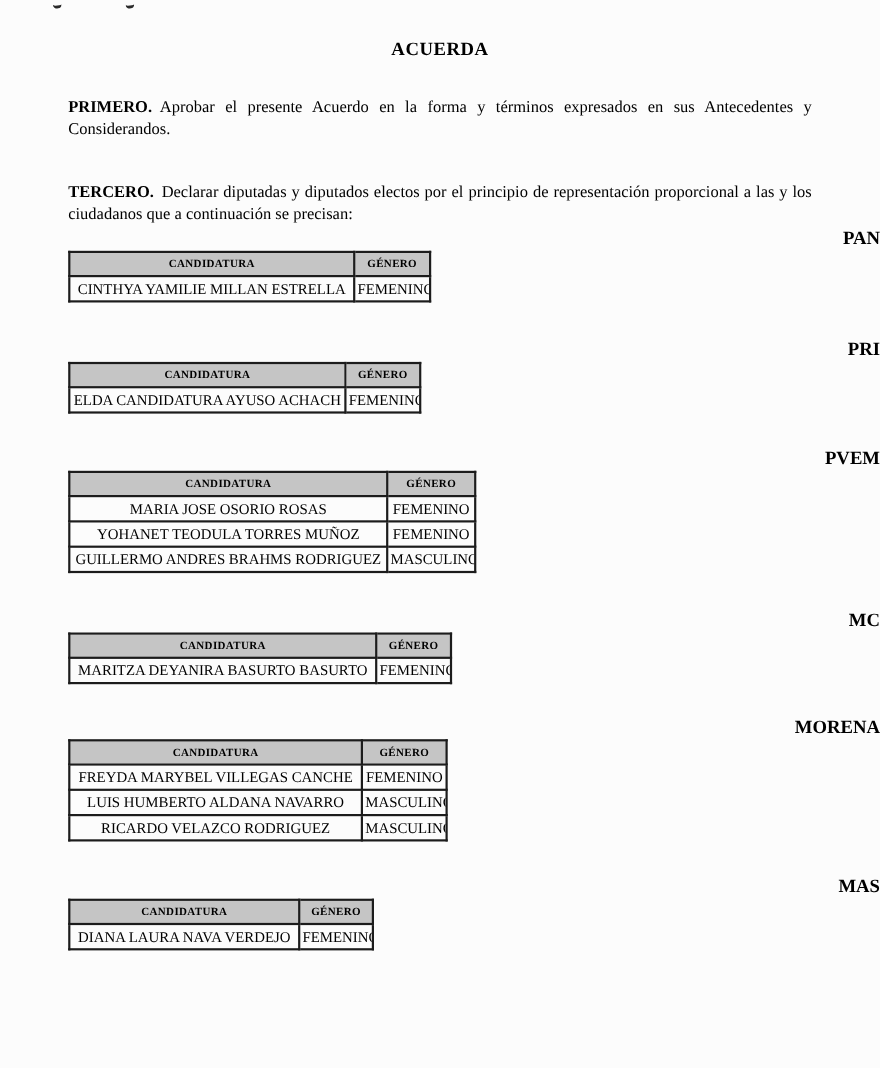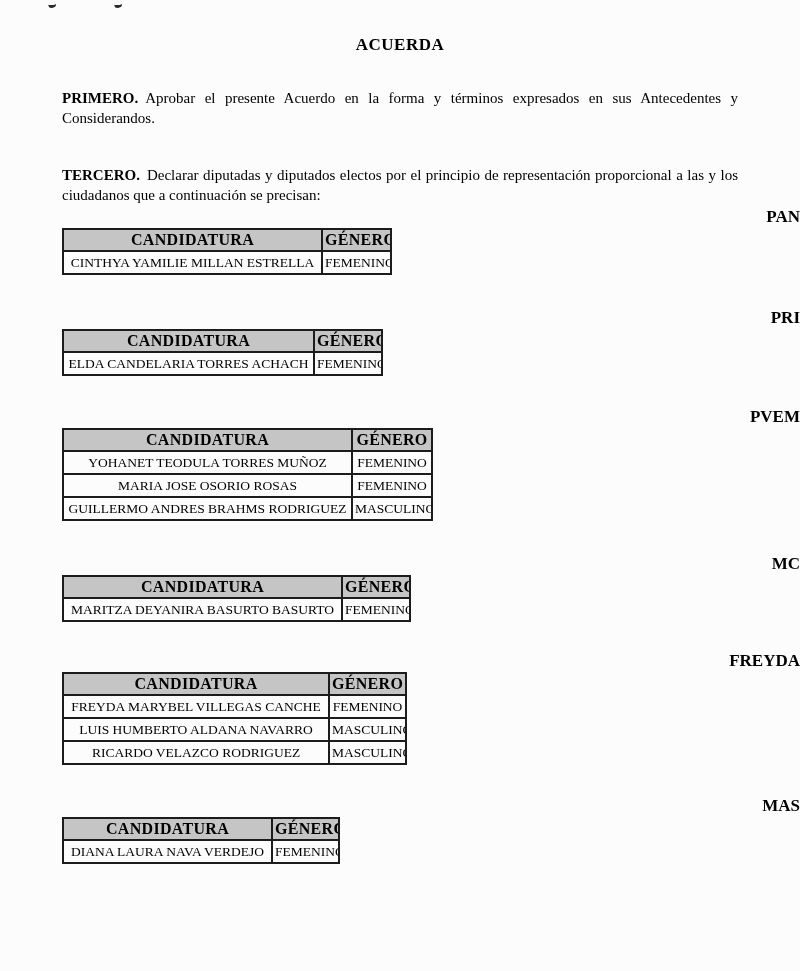--- a/index.html
+++ b/index.html
@@ -72,21 +72,21 @@
   .cand-table th,.cand-table td{
     border:2px solid #1c1c1c;
     padding:0 2px;
     text-align:center;
     overflow:hidden;
     white-space:nowrap;
   }
   .cand-table th{
     background:#c5c5c5;
     height:20px;
-    font-size:16px;
+    font-size:10px;
     font-weight:bold;
     letter-spacing:.3px;
   }
   .cand-table td{
     height:21px;
     font-size:13.5px;
     background:#fcfcfc;
   }
   
   .s-pan    table{width:330px;} .s-pan    .name-col{width:253px;}
@@ -135,43 +135,43 @@
     <div class="party-label">PRI</div>
     <table class="cand-table">
       <thead>
         <tr>
           <th class="name-col">CANDIDATURA</th>
           <th class="gender-col">GÉNERO</th>
         </tr>
       </thead>
       <tbody>
           <tr>
-            <td class="name-col">ELDA CANDELARIA TORRES ACHACH</td>
+            <td class="name-col">ELDA CANDIDATURA AYUSO ACHACH</td>
             <td class="gender-col">FEMENINO</td>
           </tr>
         </tbody>
     </table>
   </section>
 
   <section class="party-section s-pvem">
     <div class="party-label">PVEM</div>
     <table class="cand-table">
       <thead>
         <tr>
           <th class="name-col">CANDIDATURA</th>
           <th class="gender-col">GÉNERO</th>
         </tr>
       </thead>
       <tbody>
           <tr>
+            <td class="name-col">MARIA JOSE OSORIO ROSAS</td>
+            <td class="gender-col">FEMENINO</td>
+          </tr>
+          <tr>
             <td class="name-col">YOHANET TEODULA TORRES MUÑOZ</td>
-            <td class="gender-col">FEMENINO</td>
-          </tr>
-          <tr>
-            <td class="name-col">MARIA JOSE OSORIO ROSAS</td>
             <td class="gender-col">FEMENINO</td>
           </tr>
           <tr>
             <td class="name-col">GUILLERMO ANDRES BRAHMS RODRIGUEZ</td>
             <td class="gender-col">MASCULINO</td>
           </tr>
         </tbody>
     </table>
   </section>
 
@@ -187,21 +187,21 @@
       <tbody>
           <tr>
             <td class="name-col">MARITZA DEYANIRA BASURTO BASURTO</td>
             <td class="gender-col">FEMENINO</td>
           </tr>
         </tbody>
     </table>
   </section>
 
   <section class="party-section s-morena">
-    <div class="party-label">FREYDA</div>
+    <div class="party-label">MORENA</div>
     <table class="cand-table">
       <thead>
         <tr>
           <th class="name-col">CANDIDATURA</th>
           <th class="gender-col">GÉNERO</th>
         </tr>
       </thead>
       <tbody>
           <tr>
             <td class="name-col">FREYDA MARYBEL VILLEGAS CANCHE</td>

